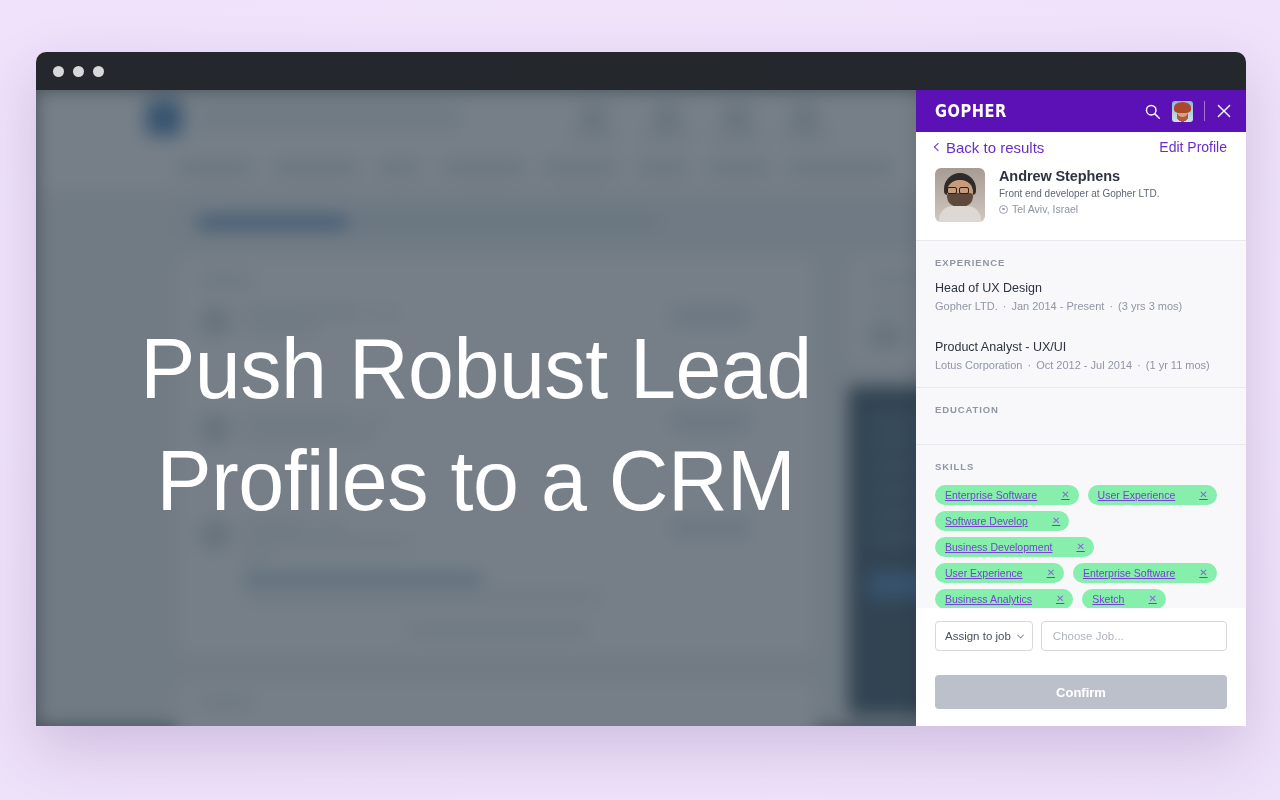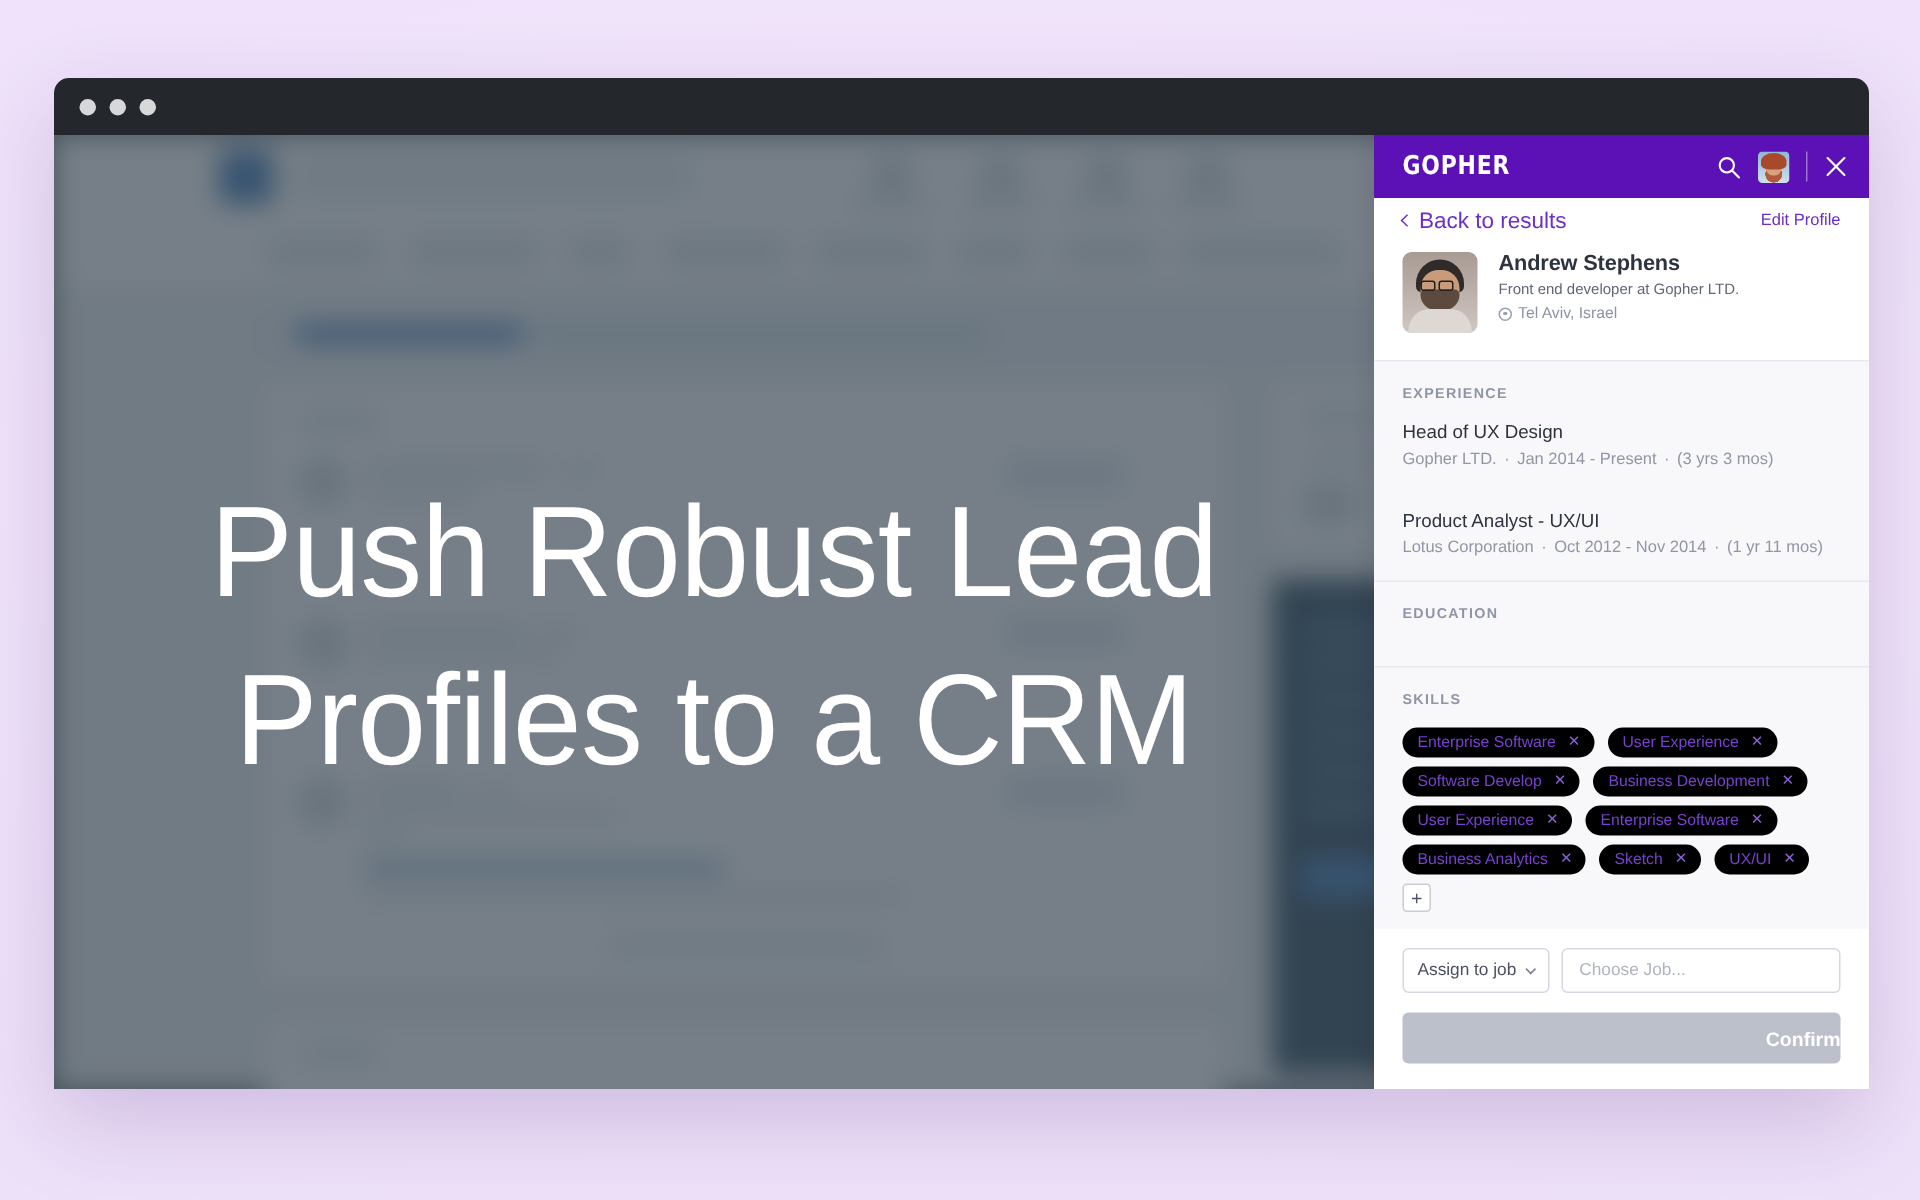--- a/index.html
+++ b/index.html
@@ -193,21 +193,21 @@
     color: #6b2fc9;
     font-size: 15px;
     display: flex; align-items: center; gap: 5px;
     cursor: pointer;
   }
   .chev { width: 6px; height: 6px; border-left: 1.4px solid #6b2fc9;
           border-bottom: 1.4px solid #6b2fc9; transform: rotate(45deg); }
   .edit-link {
     margin-left: auto;
     color: #6b2fc9;
-    font-size: 11px;
+    font-size: 14px;
     cursor: pointer;
     text-align: center;
   }
 
   .identity {
     background: #fff;
     padding: 6px 19px 18px 19px;
     display: flex;
     gap: 14px;
     flex: none;
@@ -268,30 +268,31 @@
     flex: 1 1 auto;
     overflow: hidden;
     position: relative;
   }
   .tags {
     display: flex;
     flex-wrap: wrap;
     gap: 6px 9px;
   }
   .tag {
-    background: #000000;
+    background: #86efac;
     color: #7742cf;
     font-size: 10.5px;
     border-radius: 10px;
     padding: 4px 9px 4px 10px;
     display: inline-flex;
     align-items: center;
-    gap: 8px;
+    gap: 24px;
     white-space: nowrap;
     cursor: pointer;
+    text-decoration: underline;
   }
   .tag .x { font-size: 10px; color: #8b63d6; line-height: 1; }
   .tag-add {
     border: 1px solid #c9ccd5;
     background: #fff;
     border-radius: 3px;
     width: 19px; height: 19px;
     display: inline-flex; align-items: center; justify-content: center;
     color: #4e5464; font-size: 13px; line-height: 1;
     cursor: pointer;
@@ -323,32 +324,31 @@
     border-radius: 4px;
     height: 30px;
     padding: 0 11px;
     font-size: 11.5px;
     color: #4a5060;
     font-family: "Liberation Sans", sans-serif;
     background: #fff;
   }
   .jobinput::placeholder { color: #b0b4bf; }
   .confirm {
-    margin-top: 13px;
+    margin-top: 24px;
     width: 100%;
     height: 34px;
     border: none;
     border-radius: 4px;
     background: #bcc0ca;
     color: #ffffff;
     font-size: 13px;
     font-weight: 700;
     font-family: "Liberation Sans", sans-serif;
     cursor: default;
-    text-align: right;
   }
 </style>
 </head>
 <body>
 
 <div class="page-bg"></div>
 
 <div class="window">
 
   <div class="titlebar">
@@ -498,21 +498,21 @@
         <div class="section-title">EXPERIENCE</div>
         <div class="entry">
           <div class="entry-title">Head of UX Design</div>
           <div class="entry-meta">
             <span>Gopher LTD.</span><span class="sep">·</span><span>Jan 2014 - Present</span><span class="sep">·</span><span>(3 yrs 3 mos)</span>
           </div>
         </div>
         <div class="entry">
           <div class="entry-title">Product Analyst - UX/UI</div>
           <div class="entry-meta">
-            <span>Lotus Corporation</span><span class="sep">·</span><span>Oct 2012 - Nov 2014</span><span class="sep">·</span><span>(1 yr 11 mos)</span>
+            <span>Lotus Corporation</span><span class="sep">·</span><span>Oct 2012 - Jul 2014</span><span class="sep">·</span><span>(1 yr 11 mos)</span>
           </div>
         </div>
       </section>
 
       <section class="section">
         <div class="section-title">EDUCATION</div>
       </section>
 
       <section class="skills-section">
         <div class="section-title">SKILLS</div>

